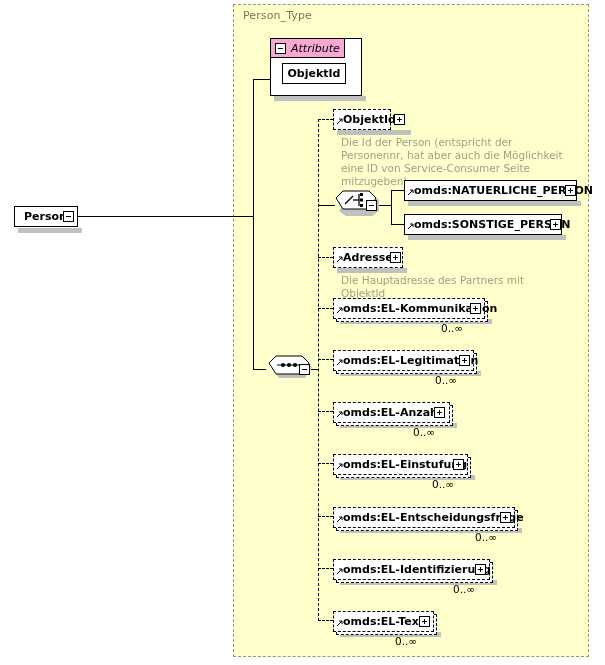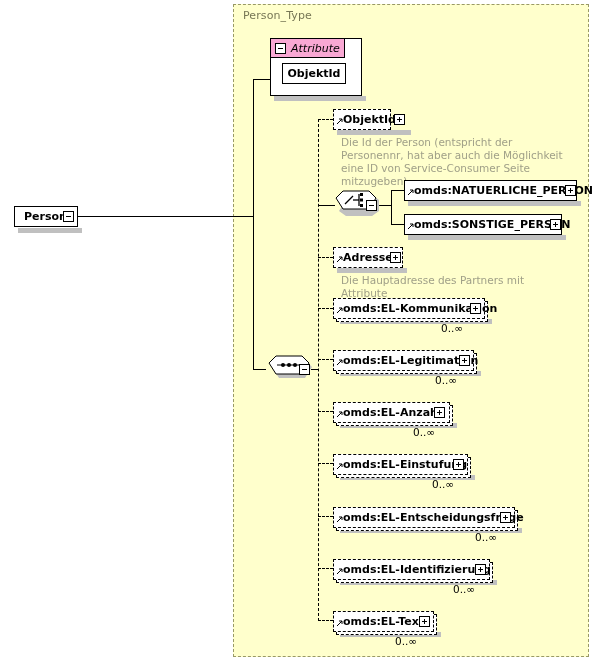--- a/index.html
+++ b/index.html
@@ -288,21 +288,21 @@
   <div class="shadow" style="left:337px; top:268px; width:70px; height:5px;"></div>
   <div class="node dashed" style="left:333px; top:247px; width:70px; z-index:5;">
     <span class="lbl">Adresse</span>
   </div>
   <span class="refarrow" style="left:336px; top:255px;">
     <svg width="8" height="8" viewBox="0 0 8 8">
         <path d="M1 7 L6 2 M6 2 L3 2 M6 2 L6 5" stroke="#000" stroke-width="1" fill="none"></path>
       </svg>
   </span>
   <div class="toggle plus" style="left:390px; top:252px;"></div>
-  <div class="doc" style="left:341px; top:274px; width:230px;">Die Hauptadresse des Partners mit Attribute</div>
+  <div class="doc" style="left:341px; top:274px; width:230px;">Die Hauptadresse des Partners mit ObjektId</div>
 
   <div class="shadow" style="left:340px; top:319px; width:152px; height:5px;"></div>
   <div class="stack-layer" style="left:336px; top:301px; width:152px; z-index:4;"></div>
   <div class="node dashed" style="left:333px; top:298px; width:152px; z-index:5;">
     <span class="lbl">omds:EL-Kommunikation</span>
   </div>
   <span class="refarrow" style="left:336px; top:306px;">
     <svg width="8" height="8" viewBox="0 0 8 8">
         <path d="M1 7 L6 2 M6 2 L3 2 M6 2 L6 5" stroke="#000" stroke-width="1" fill="none"></path>
       </svg>

